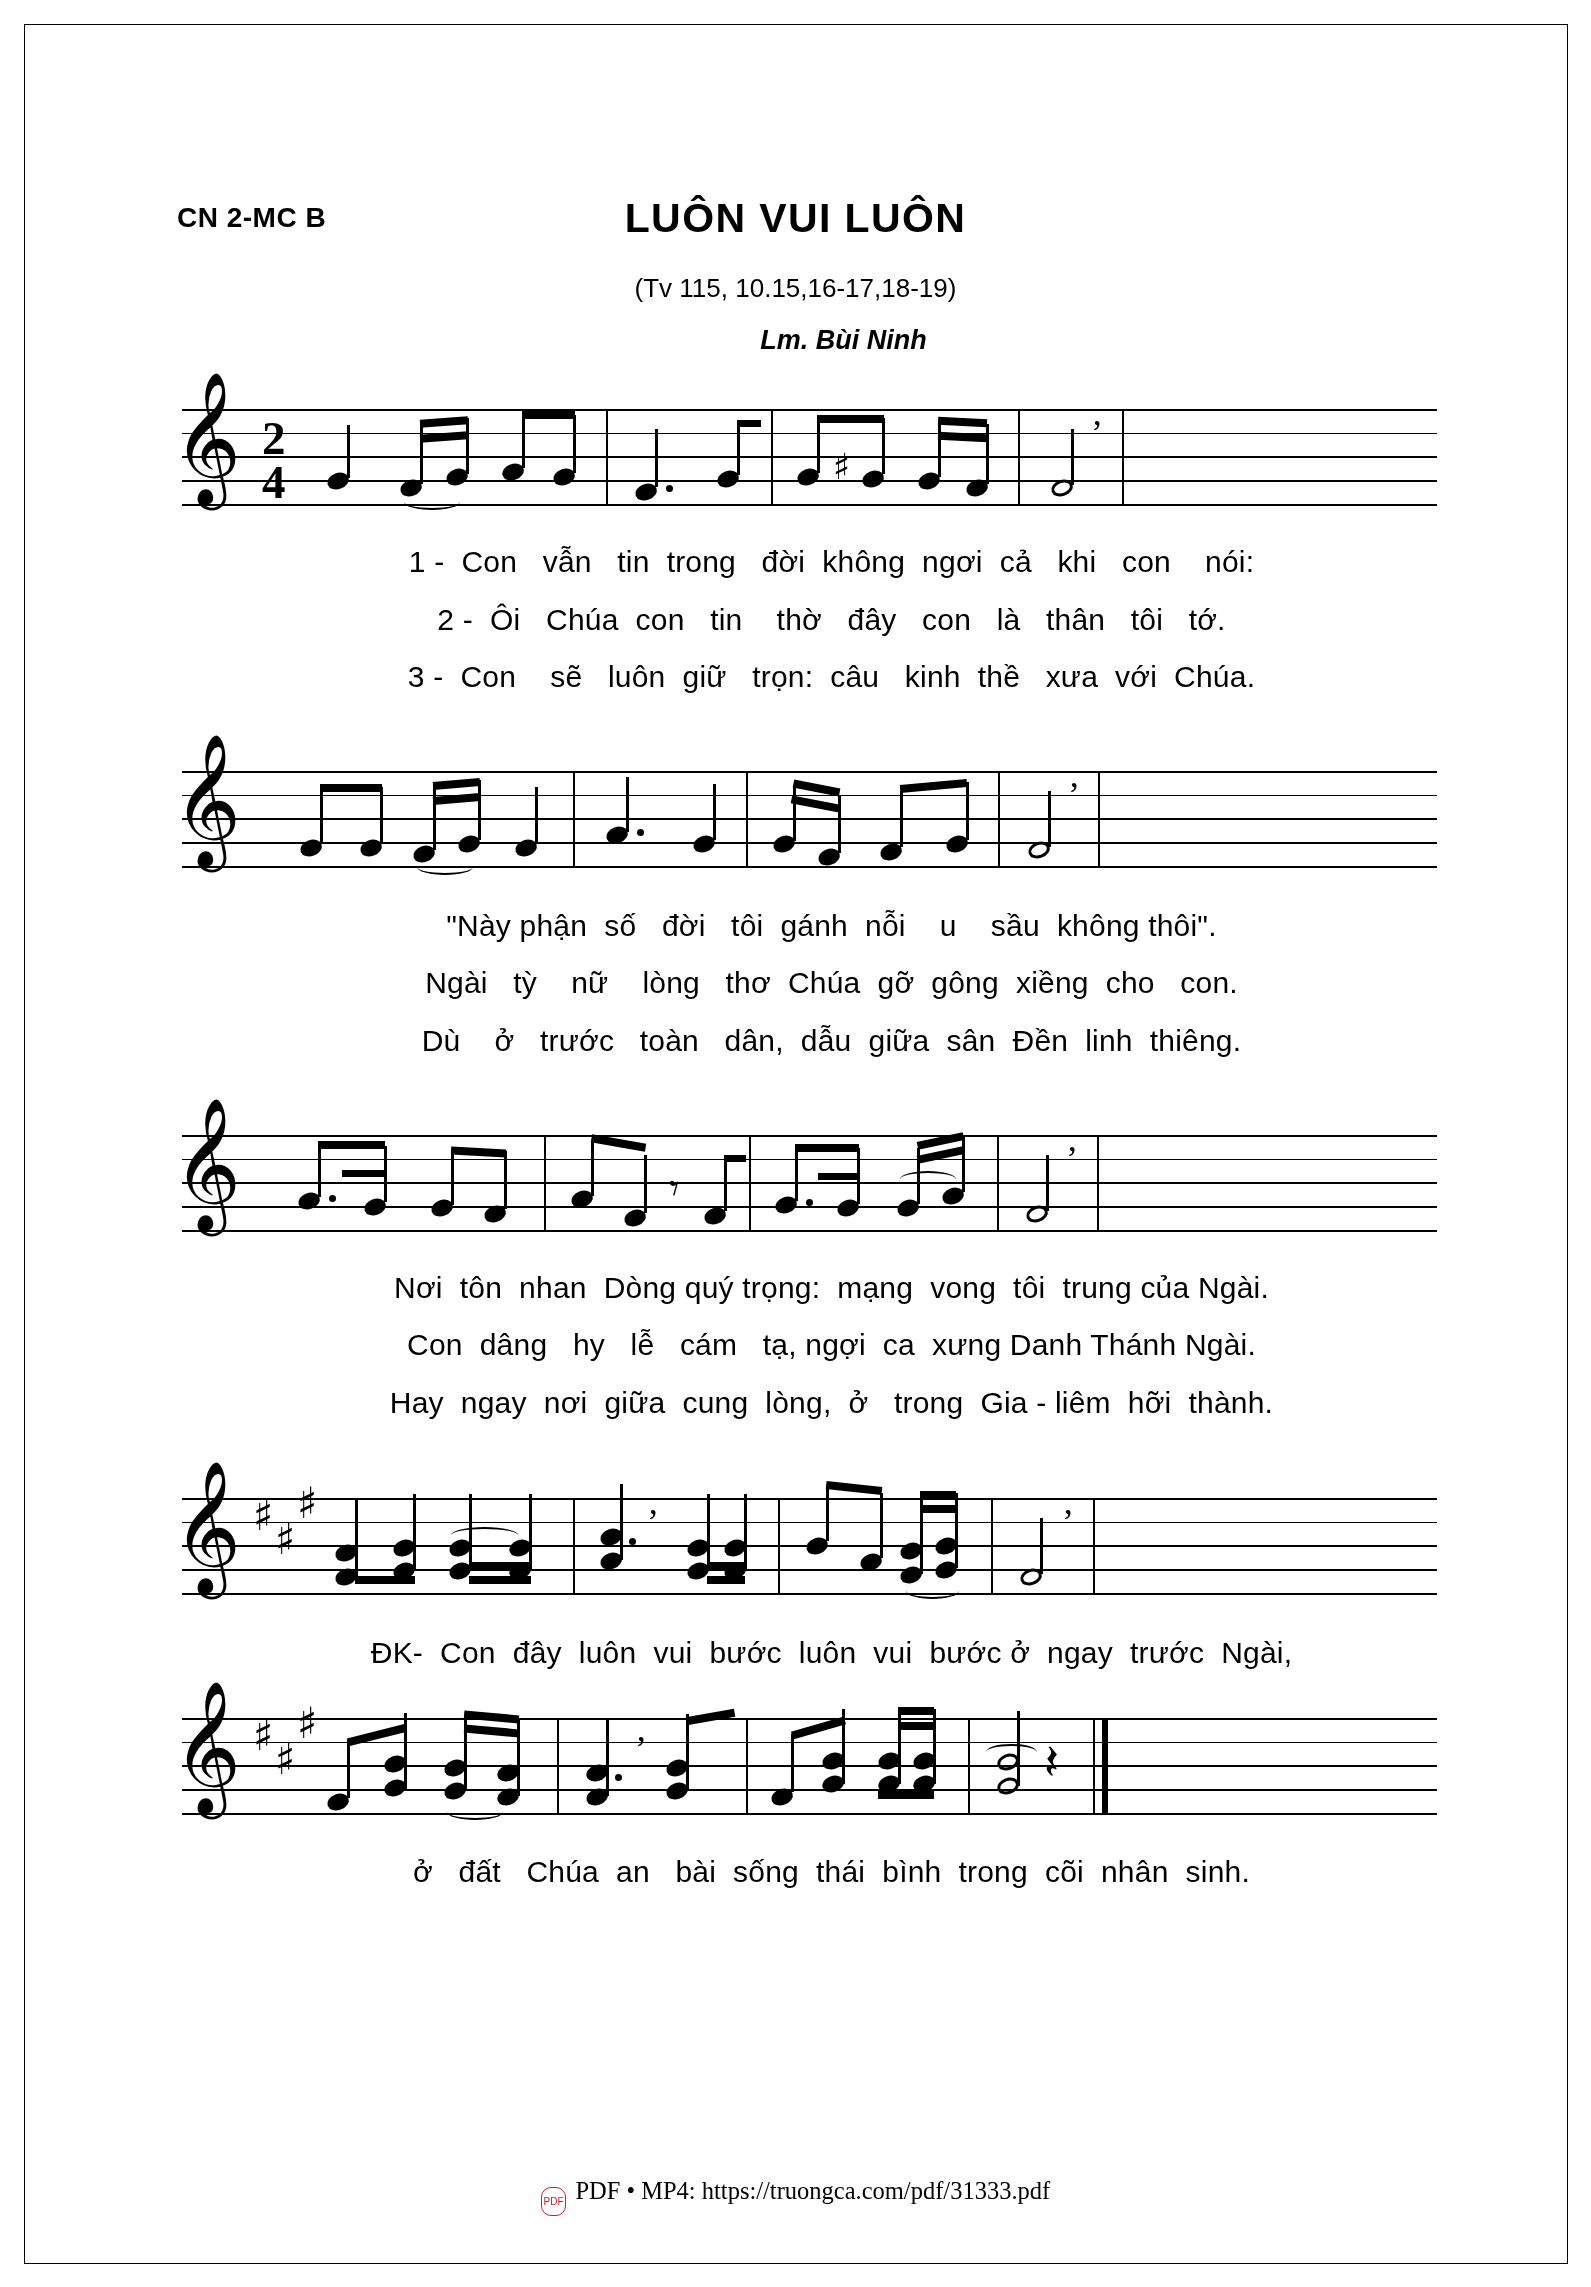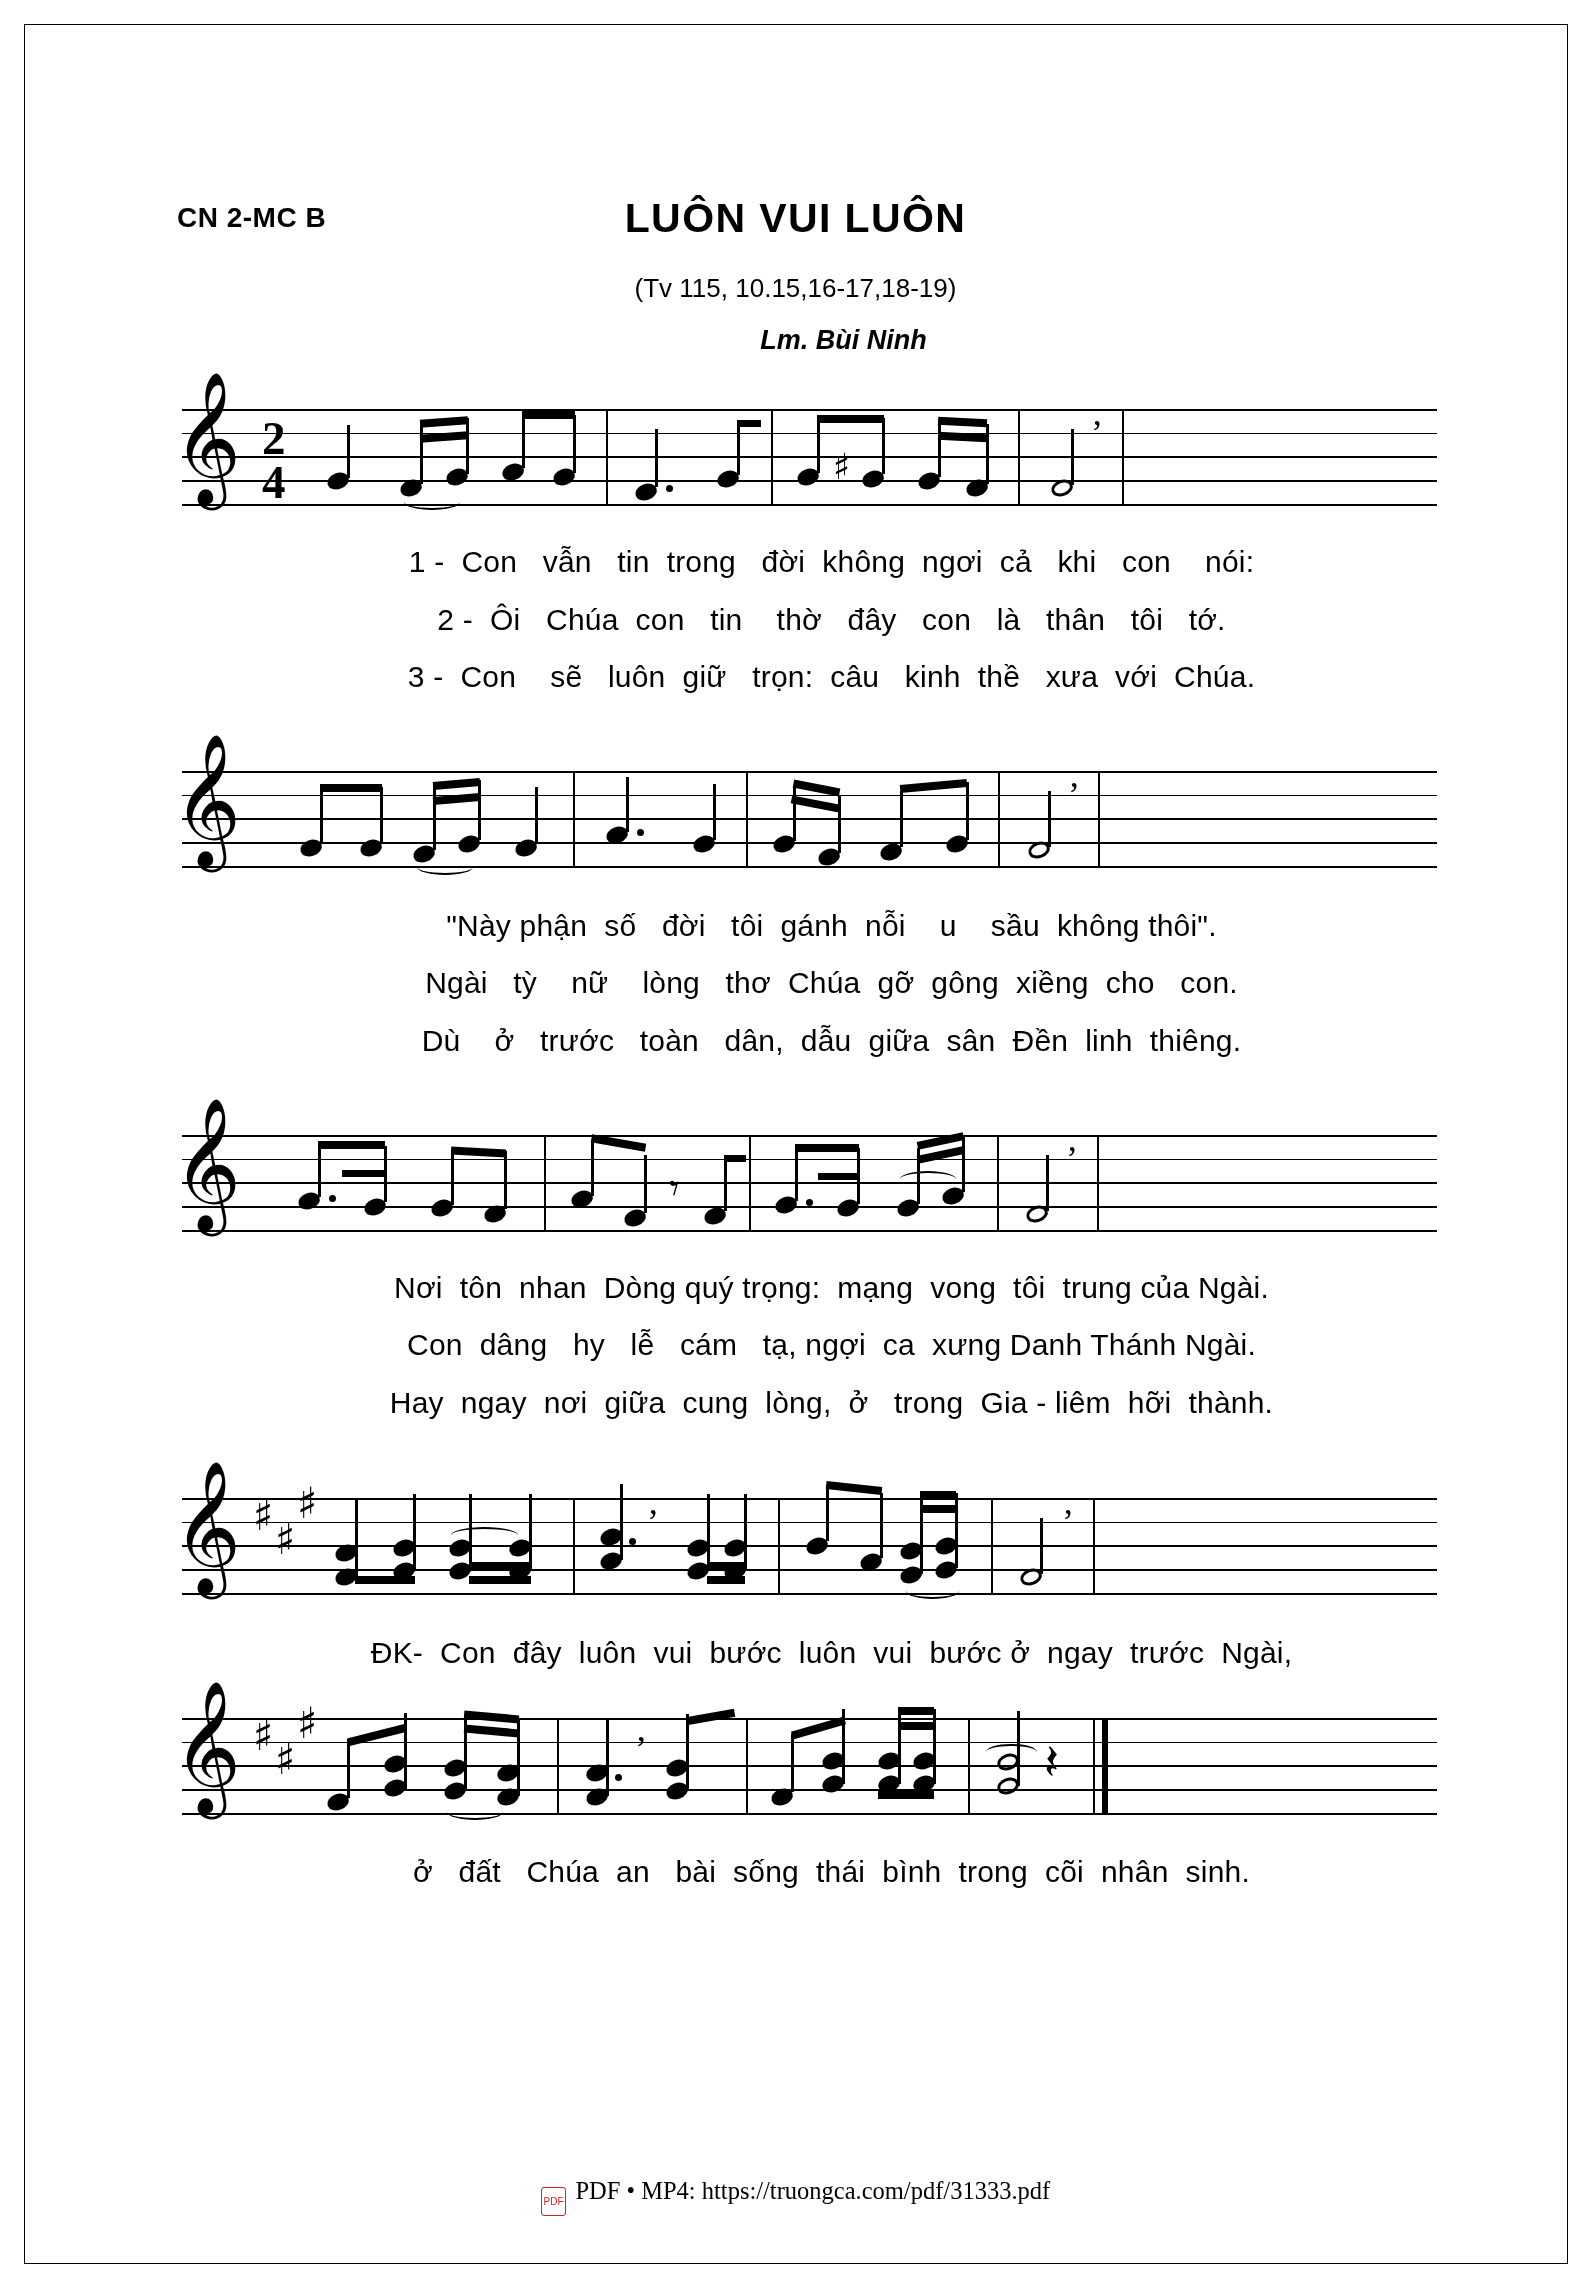--- a/index.html
+++ b/index.html
@@ -245,21 +245,21 @@
     width: 1591px;
     text-align: center;
     font-size: 24.5px;
     font-family: "Liberation Serif", serif;
   }
   .pdf-badge {
     display: inline-block;
     width: 23.6px;
     height: 27px;
     border: 1.8px solid #cc2222;
-    border-radius: 3px;
+    border-radius: 10px;
     color: #cc2222;
     font-size: 10px;
     line-height: 27px;
     text-align: center;
     vertical-align: -6.4px;
     margin-right: 9px;
     font-family: "Liberation Sans", sans-serif;
   }
 </style>
 </head>

